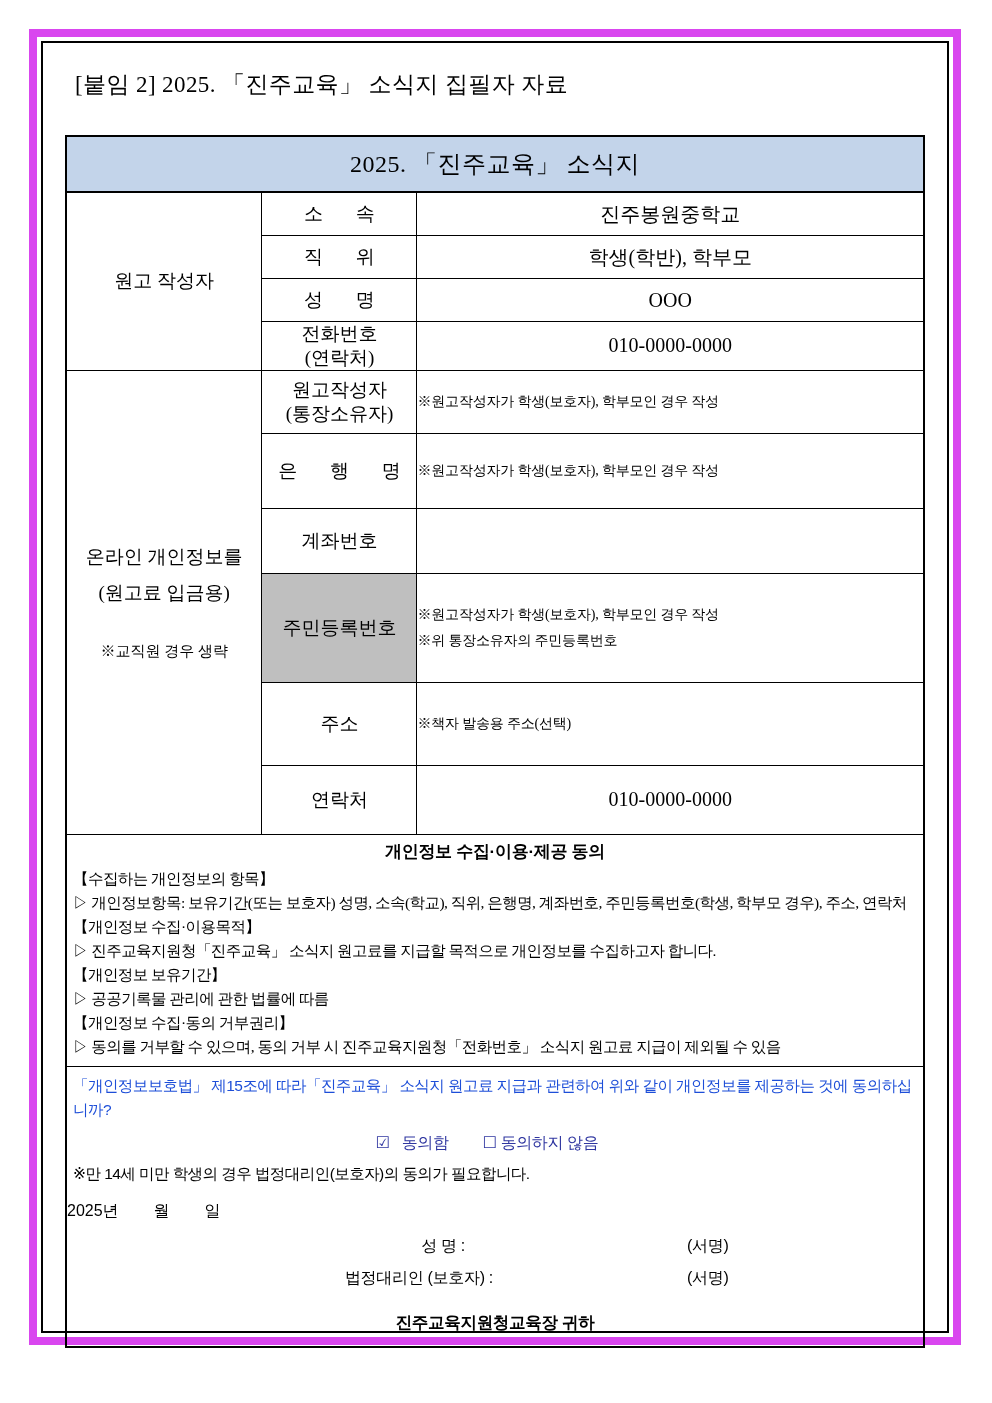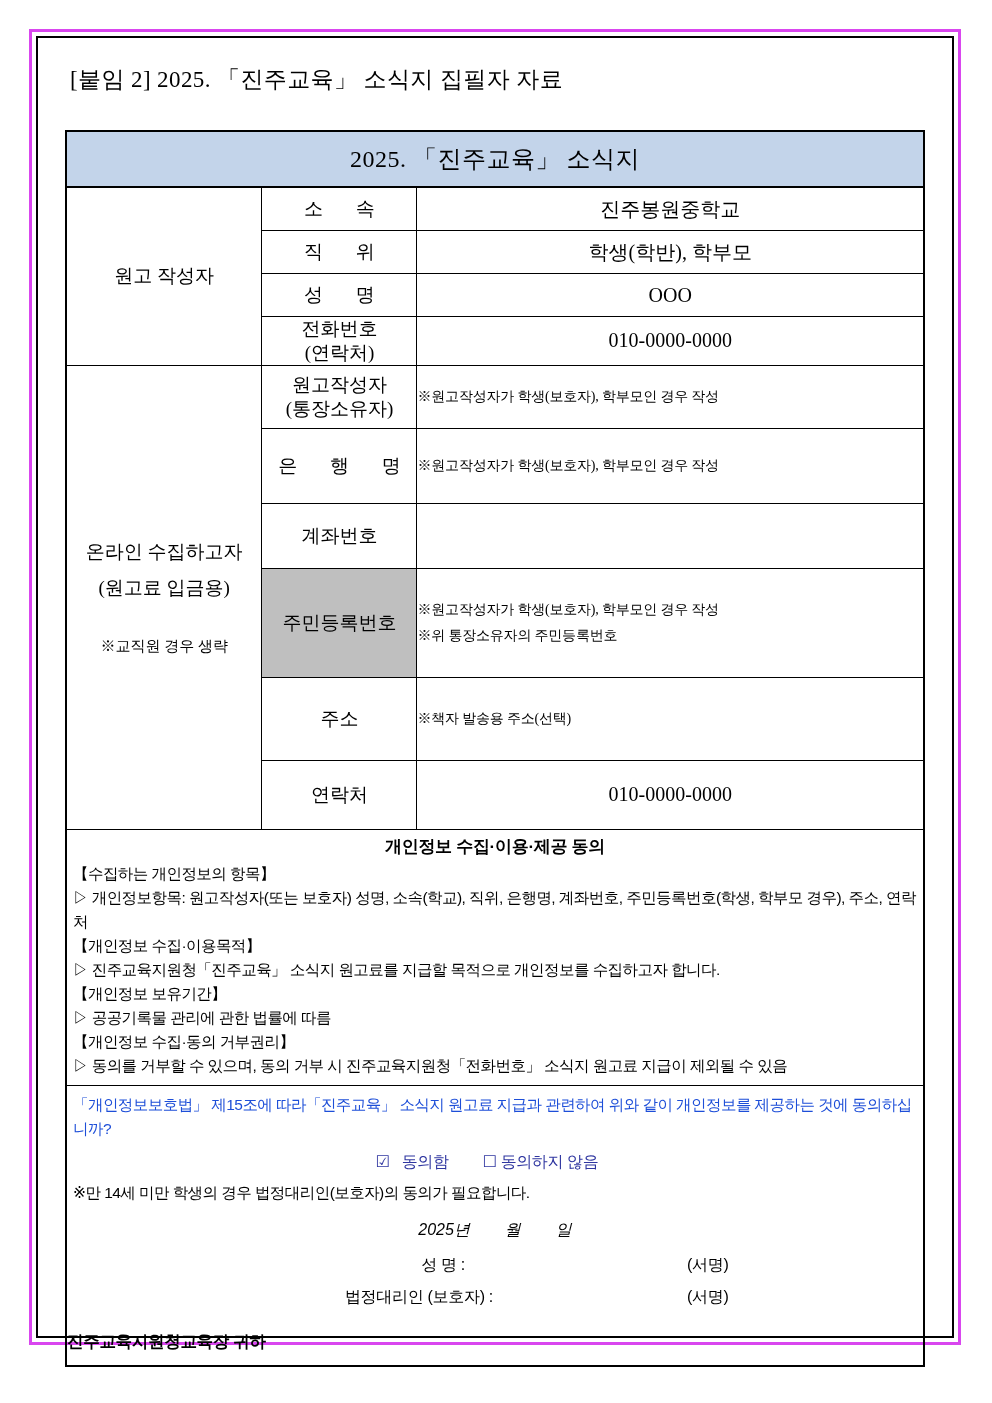--- a/index.html
+++ b/index.html
@@ -16,21 +16,21 @@
     overflow: hidden;
   }
 
   
   .page-outer {
     position: absolute;
     left: 29px;
     top: 29px;
     width: 932px;
     height: 1316px;
-    border: 3px solid #d946ef;
+    border: 8px solid #d946ef;
     box-sizing: border-box;
     background: #ffffff;
   }
   .page-inner {
     position: absolute;
     left: 4px;
     top: 4px;
     right: 4px;
     bottom: 4px;
     border: 2px solid #000000;
@@ -118,21 +118,21 @@
   }
   .consent-title {
     text-align: center;
     font-size: 17px;
     font-weight: 700;
     padding: 5px 0 4px 0;
     font-family: "Liberation Sans", "DejaVu Sans", sans-serif;
     letter-spacing: -0.3px;
   }
   .consent-body {
-    font-family: Liberation Sans, sans-serif;
+    font-family: Liberation Serif, serif;
     font-size: 15.5px;
     line-height: 1.55;
     padding: 0 6px 4px 6px;
     letter-spacing: -0.55px;
   }
   .consent-body .hdr { font-weight: 400; }
   .consent-body .itm { }
 
   .consent-sep {
     border-top: 1px solid #000000;
@@ -159,26 +159,24 @@
   .choice-row .gap { display: inline-block; width: 26px; }
 
   .minor-note {
     font-family: "Liberation Sans", "DejaVu Sans", sans-serif;
     font-size: 15.5px;
     letter-spacing: -0.55px;
     padding: 6px 6px 2px 6px;
   }
 
   .date-row {
-    text-align: center;
     font-family: "Liberation Sans", "DejaVu Sans", sans-serif;
     font-size: 16px;
     padding: 14px 0 4px 0;
     letter-spacing: 0px;
-    font-style: italic;
   }
   .date-row .sp { display: inline-block; width: 26px; }
 
   .sign-row {
     font-family: "Liberation Sans", "DejaVu Sans", sans-serif;
     font-size: 16px;
     padding: 10px 0 0 0;
     letter-spacing: -0.3px;
     position: relative;
     height: 22px;
@@ -189,20 +187,21 @@
     white-space: nowrap;
   }
   .sign-row .sig {
     position: absolute;
     left: 620px;
     white-space: nowrap;
   }
   .sign-row .lab.wide { right: 430px; }
 
   .addressee {
+    text-align: center;
     font-family: "Liberation Sans", "DejaVu Sans", sans-serif;
     font-size: 16.5px;
     font-weight: 700;
     padding: 22px 0 12px 0;
     letter-spacing: -0.3px;
   }
 </style>
 </head>
 <body>
 
@@ -238,21 +237,21 @@
         <tr>
           <td class="lbl-field">
             <div>전화번호</div>
             <div>(연락처)</div>
           </td>
           <td class="val-center" style="height:42px">010-0000-0000</td>
         </tr>
 
         <tr>
           <td class="lbl-group" rowspan="6">
-            <div>온라인 수집하고자</div>
+            <div>온라인 개인정보를</div>
             <div>(원고료 입금용)</div>
             <span class="sub">※교직원 경우 생략</span>
           </td>
           <td class="lbl-field">
             <div>원고작성자</div>
             <div>(통장소유자)</div>
           </td>
           <td class="val-note" style="height:62px">
             <div>※원고작성자가 학생(보호자), 학부모인 경우 작성</div>
           </td>
@@ -290,21 +289,21 @@
           <td class="val-center" style="height:68px">010-0000-0000</td>
         </tr>
 
         <tr>
           <td class="consent-cell" colspan="3">
 
             <div class="consent-title">개인정보 수집·이용·제공 동의</div>
 
             <div class="consent-body">
               <div class="hdr">【수집하는 개인정보의 항목】</div>
-              <div class="itm">▷ 개인정보항목: 원고작성자(또는 보호자) 성명, 소속(학교), 직위, 은행명, 계좌번호, 주민등록번호(학생, 학부모 경우), 주소, 연락처</div>
+              <div class="itm">▷ 개인정보항목: 보유기간(또는 보호자) 성명, 소속(학교), 직위, 은행명, 계좌번호, 주민등록번호(학생, 학부모 경우), 주소, 연락처</div>
               <div class="hdr">【개인정보 수집·이용목적】</div>
               <div class="itm">▷ 진주교육지원청「진주교육」 소식지 원고료를 지급할 목적으로 개인정보를 수집하고자 합니다.</div>
               <div class="hdr">【개인정보 보유기간】</div>
               <div class="itm">▷ 공공기록물 관리에 관한 법률에 따름</div>
               <div class="hdr">【개인정보 수집·동의 거부권리】</div>
               <div class="itm">▷ 동의를 거부할 수 있으며, 동의 거부 시 진주교육지원청「전화번호」 소식지 원고료 지급이 제외될 수 있음</div>
             </div>
 
             <div class="consent-sep"></div>
 

